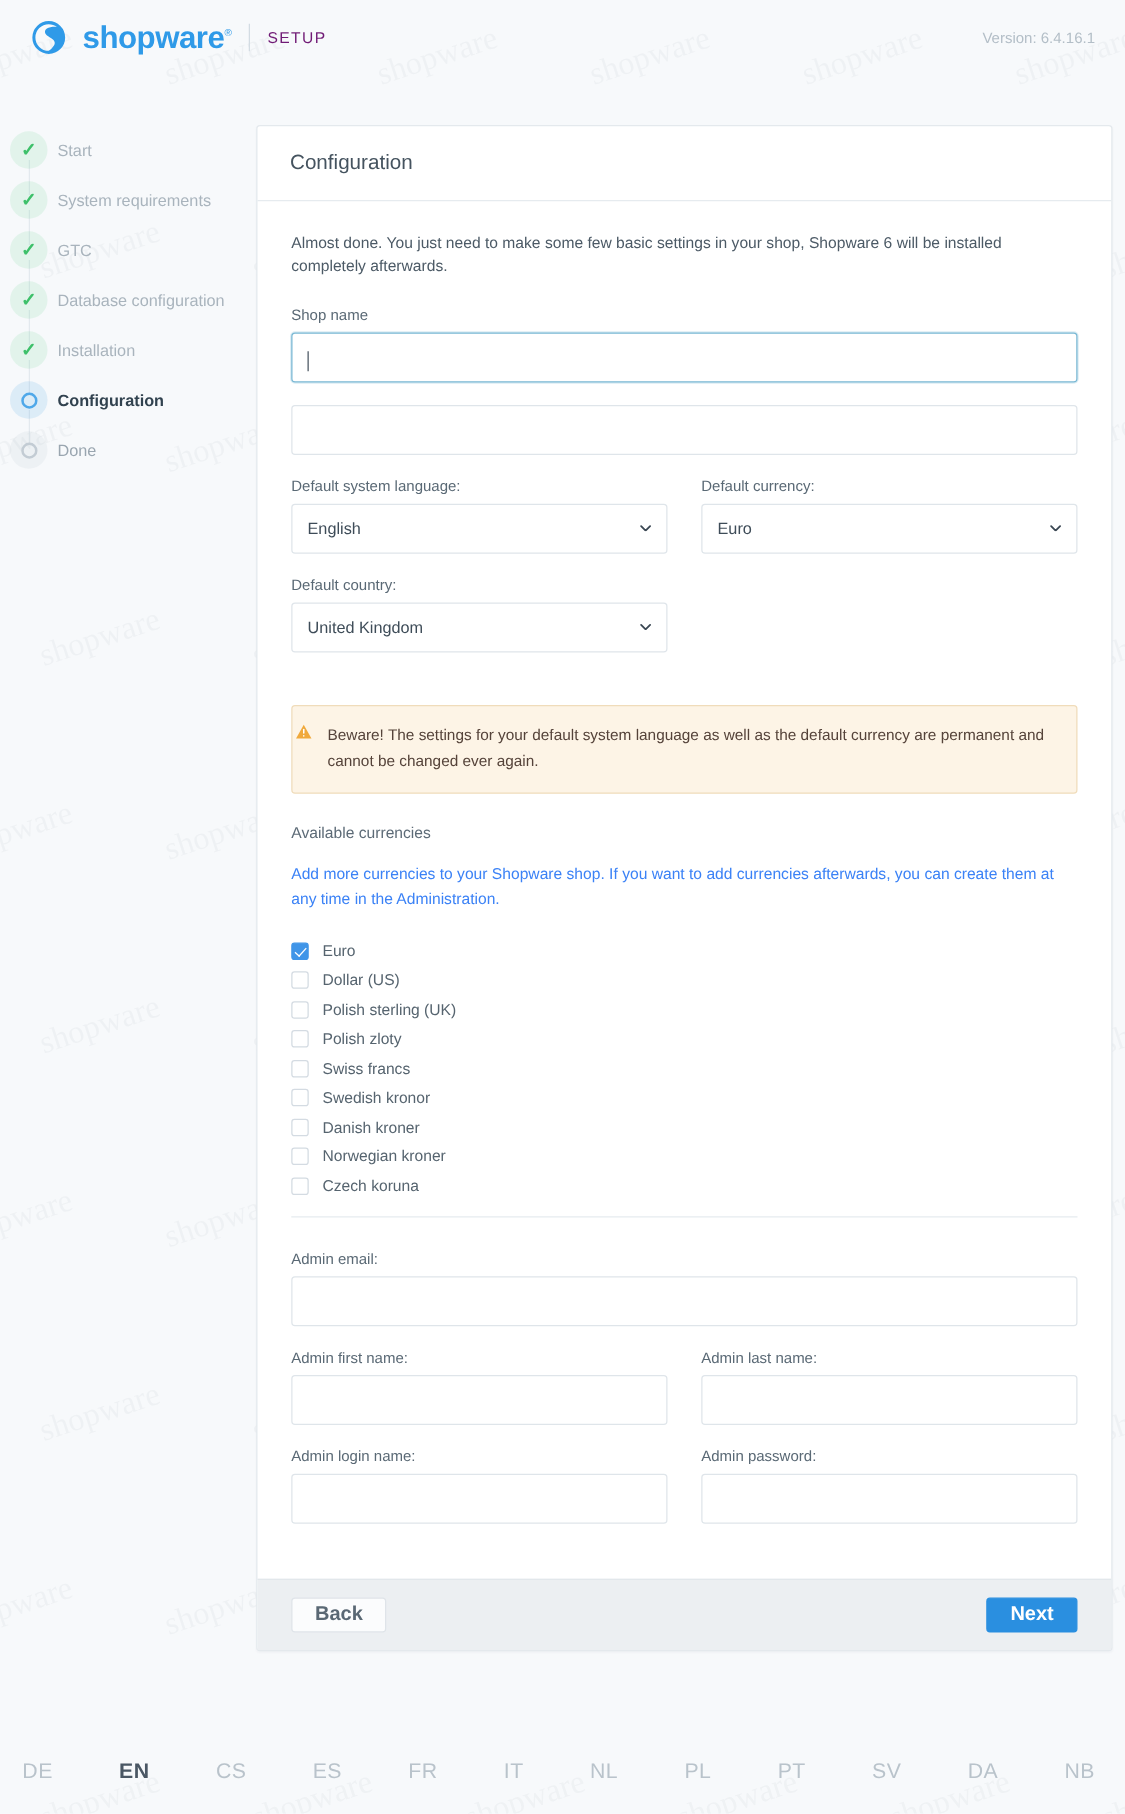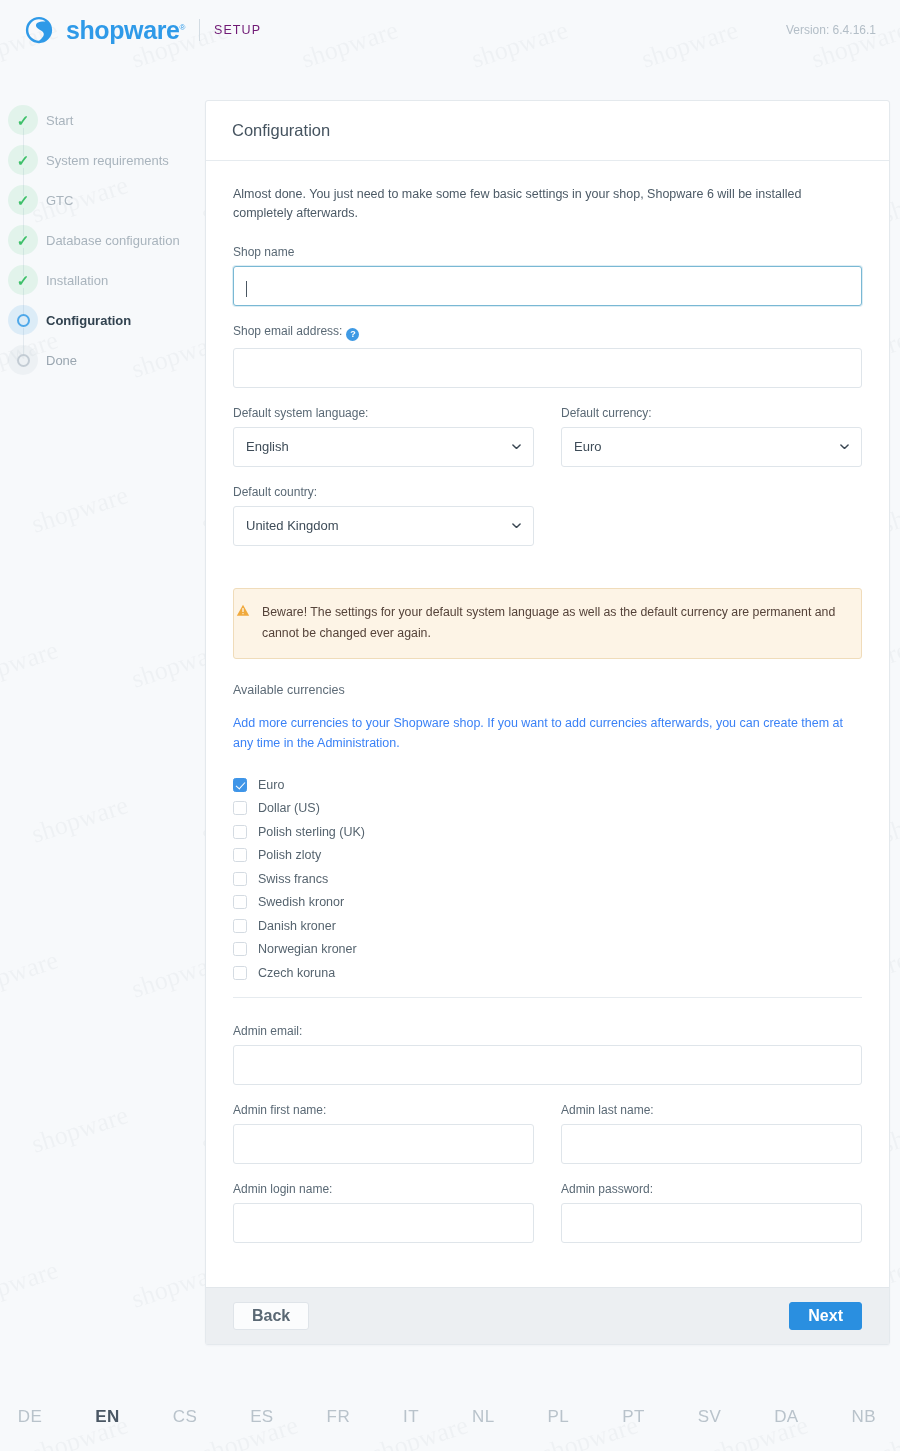--- a/index.html
+++ b/index.html
@@ -512,23 +512,20 @@
 
       <p class="intro">Almost done. You just need to make some few basic settings in your shop, Shopware 6 will be installed completely afterwards.</p>
 
       <div class="field rel">
         <label class="flabel">Shop name</label>
         <input class="inp focused" type="text" placeholder="" style="">
         <span class="caret" style="top:36px"></span>
       </div>
 
       <div class="field">
-        <label class="flabel">
-          <span>Shop email address:</span><span class="help-icon">?</span>
-        </label>
         <input class="inp" type="text" placeholder="" style="">
       </div>
 
       <div class="row2">
         <div class="col field">
           <label class="flabel">Default system language:</label>
           <div class="sel-wrap">
             <div class="sel">English</div>
             <span class="chev">
               <svg viewBox="0 0 10 6">

